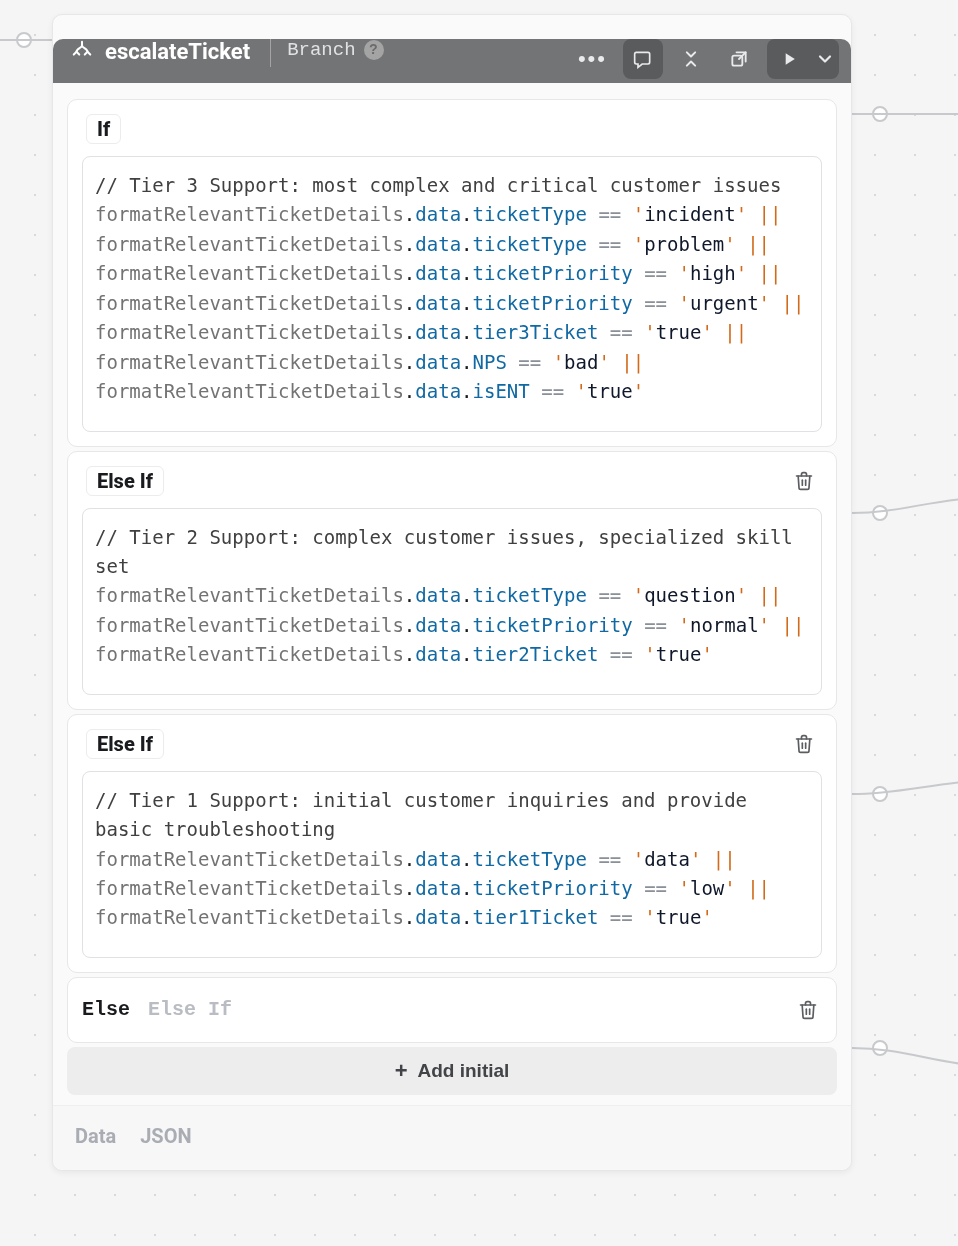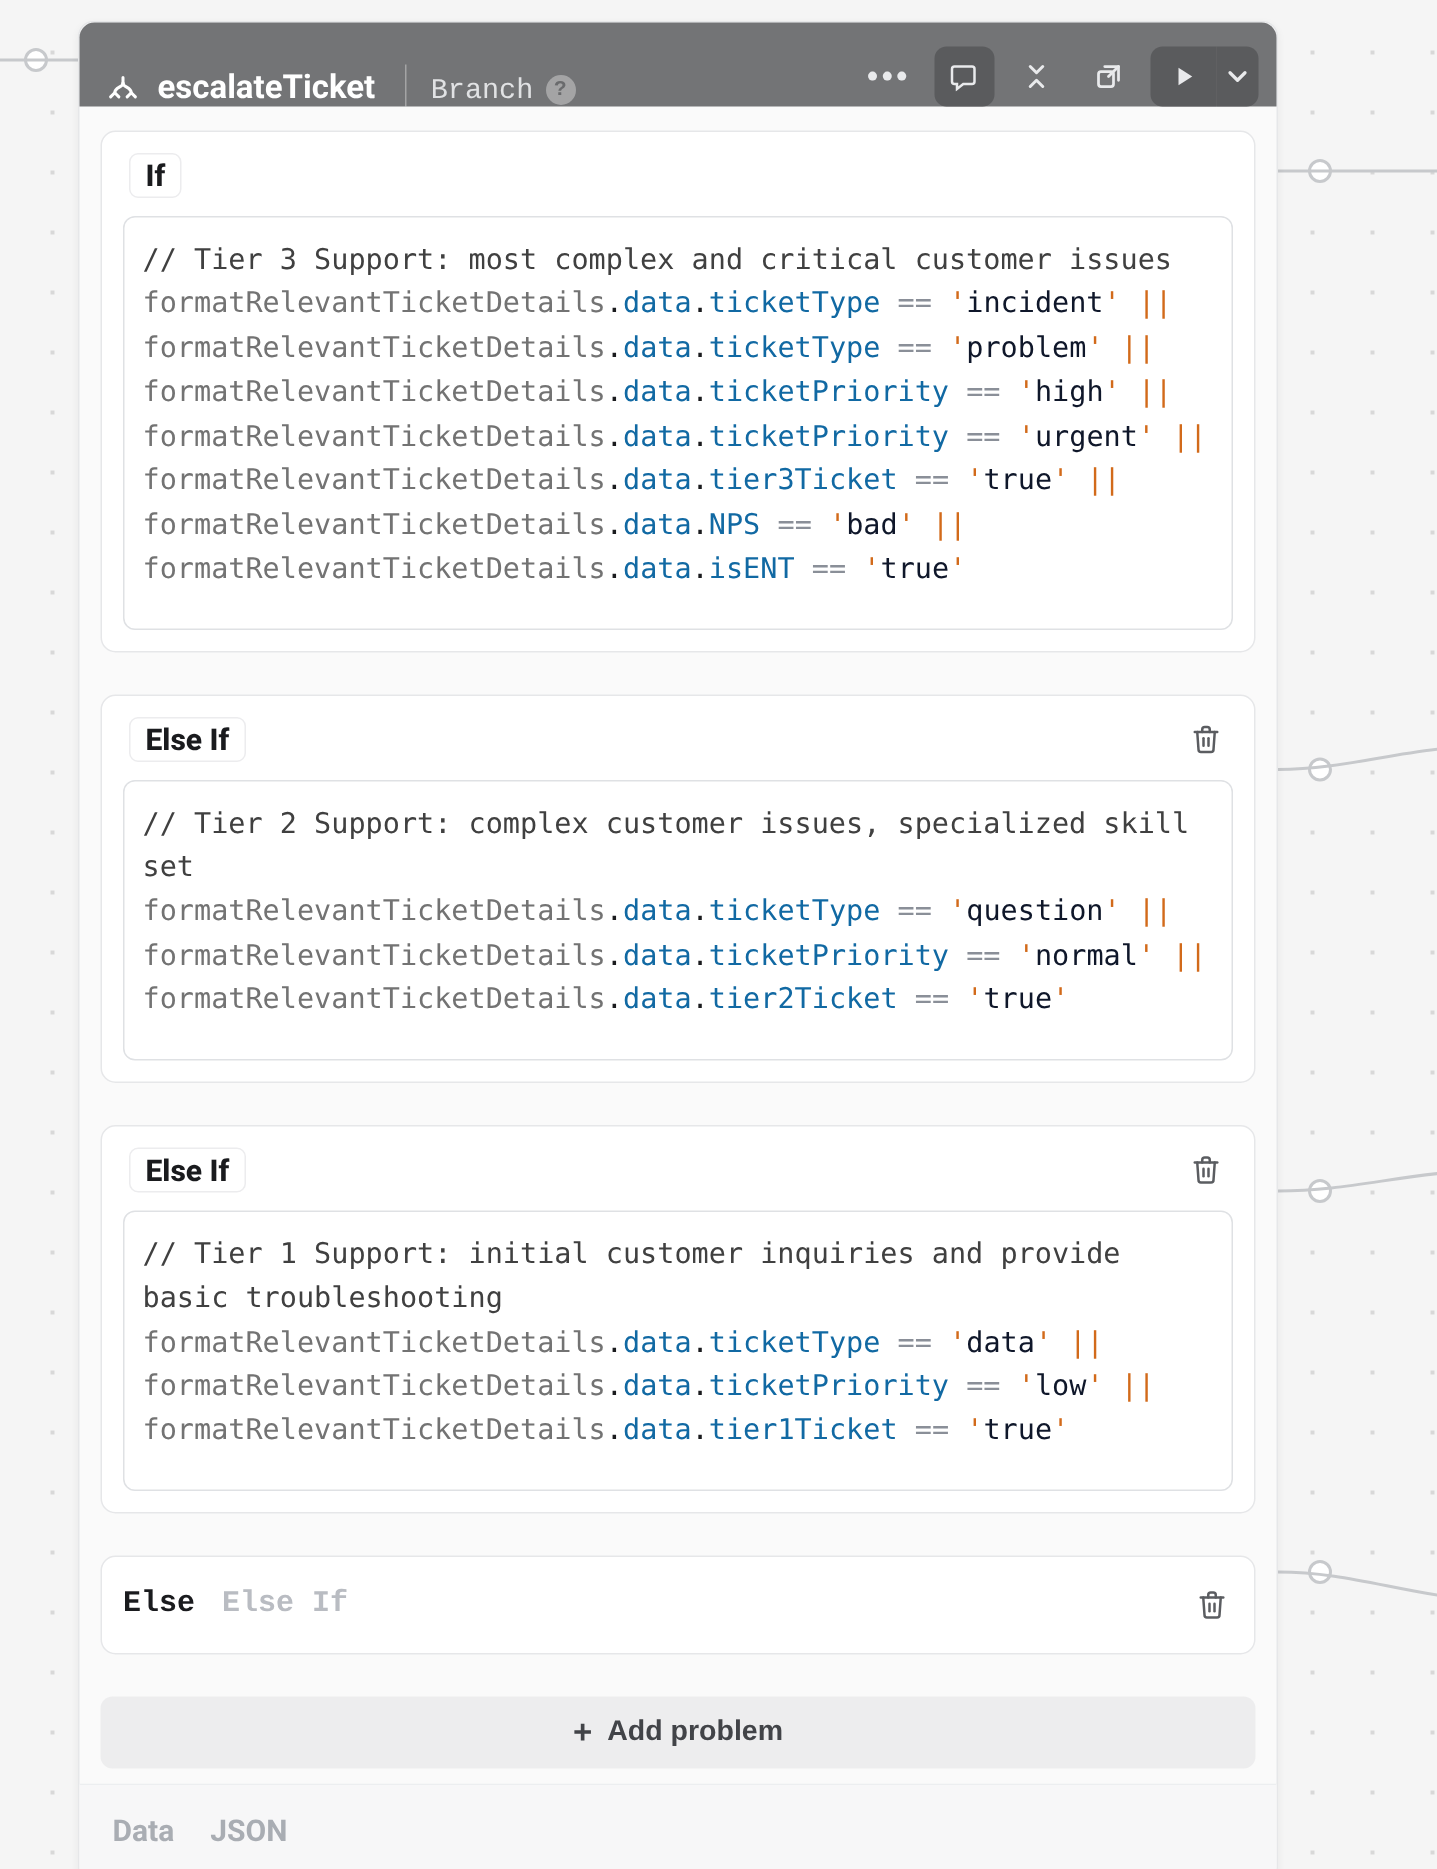--- a/index.html
+++ b/index.html
@@ -43,28 +43,29 @@
     width: 800px;
     background: #fafafa;
     border: 1px solid #e6e7e9;
     border-radius: 10px;
     box-shadow: 0 2px 6px rgba(0,0,0,0.06);
     display: flex;
     flex-direction: column;
   }
 
   .panel-header {
-    height: 56px;
+    height: 44px;
     background: #737476;
     border-radius: 10px 10px 0 0;
     display: flex;
-    align-items: flex-end;
+    align-items: flex-start;
     padding: 0 12px 0 18px;
     gap: 12px;
     color: #fff;
+    margin-top: 24px;
   }
   .header-icon svg { width: 22px; height: 22px; display:block; }
   .header-title {
     font-size: 22px;
     font-weight: 700;
     color: #fff;
   }
   .header-divider {
     width: 1px; height: 28px;
     background: rgba(255,255,255,0.35);
@@ -100,21 +101,21 @@
   .header-btn.ellipsis { width: auto; padding: 0 8px; font-size: 22px; letter-spacing: 2px; }
   .run-group {
     display: flex; gap: 0;
   }
   .run-group .header-btn { background: #5a5b5d; }
   .run-group .header-btn:first-child { border-radius: 8px 0 0 8px; width: 44px; }
   .run-group .header-btn:last-child  { border-radius: 0 8px 8px 0; width: 28px; }
 
   .panel-body {
     padding: 16px 14px 10px 14px;
-    display: flex; flex-direction: column; gap: 28px;
+    display: flex; flex-direction: column; gap: 4px;
   }
 
   .branch-card {
     background: #fff;
     border: 1px solid #e6e7e9;
     border-radius: 10px;
     padding: 14px 14px 14px 14px;
   }
   .branch-head {
     display: flex; align-items: center; justify-content: space-between;
@@ -348,21 +349,21 @@
             <path d="M19 6l-1 14a2 2 0 0 1-2 2H8a2 2 0 0 1-2-2L5 6"></path>
             <path d="M10 11v6"></path>
             <path d="M14 11v6"></path>
             <path d="M9 6V4a2 2 0 0 1 2-2h2a2 2 0 0 1 2 2v2"></path>
           </svg>
       </button>
     </div>
 
     <button class="add-branch">
       <span class="plus">+</span>
-      <span>Add problem</span>
+      <span>Add initial</span>
     </button>
 
   </div>
 
   <div class="panel-footer">
     <span>Data</span>
     <span>JSON</span>
   </div>
 
 </div>

